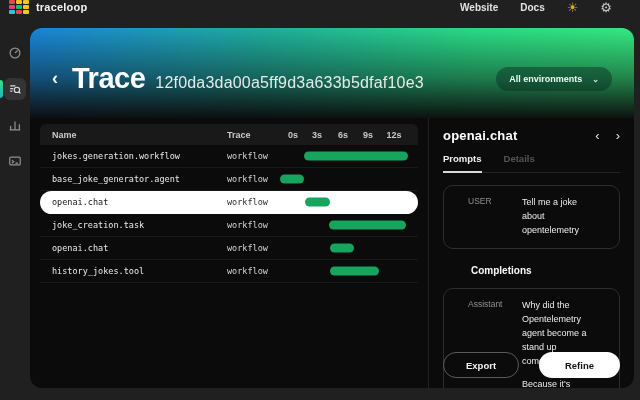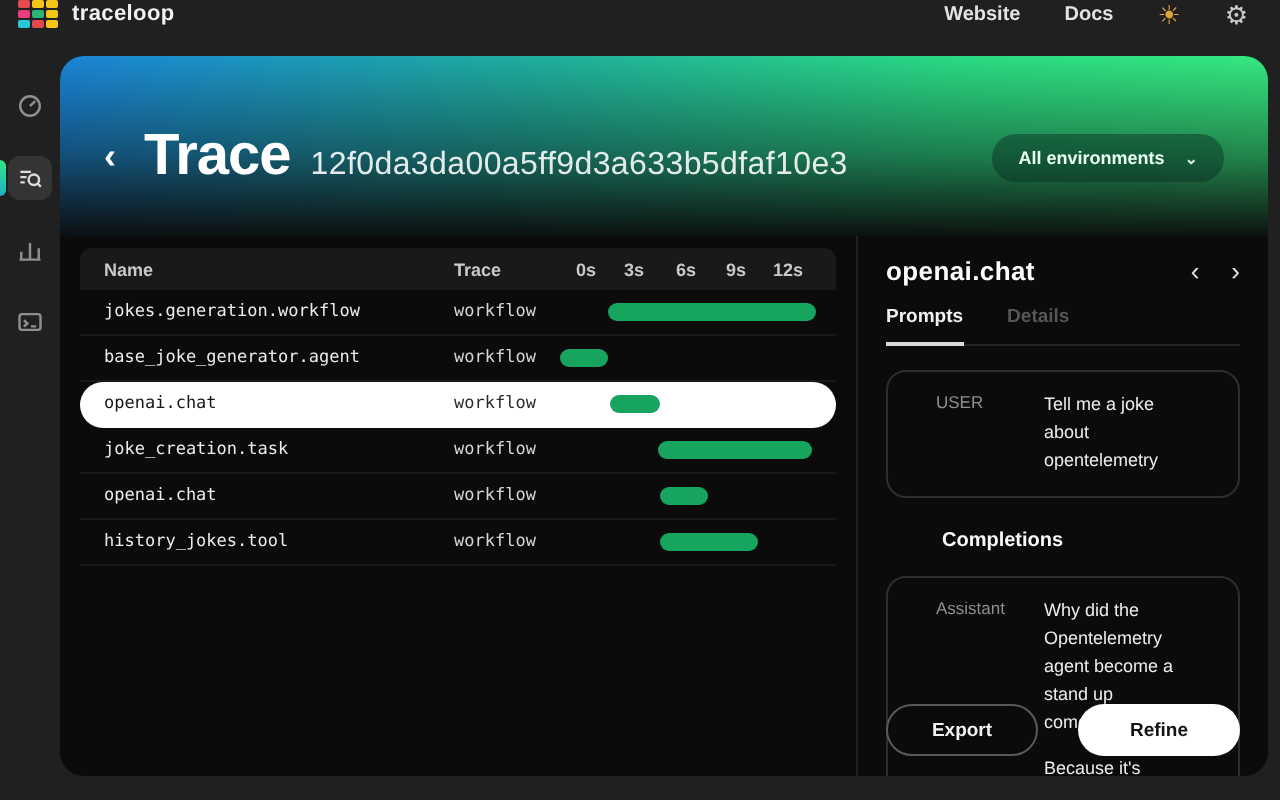--- a/index.html
+++ b/index.html
@@ -5,21 +5,21 @@
   * { margin:0; padding:0; box-sizing:border-box; }
   html,body { width:640px; height:400px; overflow:hidden; }
   body {
     background:#202020;
     font-family:"Liberation Sans", sans-serif;
     color:#fff;
     position:relative;
   }
   
   .topbar {
-    position:absolute; top:0; left:0; right:0; height:28px;
+    position:absolute; top:0; left:0; right:12px; height:28px;
     display:flex; align-items:center; padding:0 16px 14px 9px;
   }
   .brand { display:flex; align-items:center; gap:7px; }
   .logo { width:20px; height:15px; display:flex; flex-direction:column; gap:1px; }
   .logo .lrow { display:flex; gap:1px; flex:1; }
   .logo .lrow span { border-radius:1px; }
   .brand-name { font-size:11px; font-weight:bold; color:#f2f2f2; letter-spacing:.2px; }
   .topbar-right { margin-left:auto; display:flex; align-items:center; gap:22px; }
   .top-link { font-size:10px; color:#e3e3e3; font-weight:bold; cursor:pointer; }
   .sun { color:#dfa43a; font-size:13px; line-height:1; cursor:pointer; }

